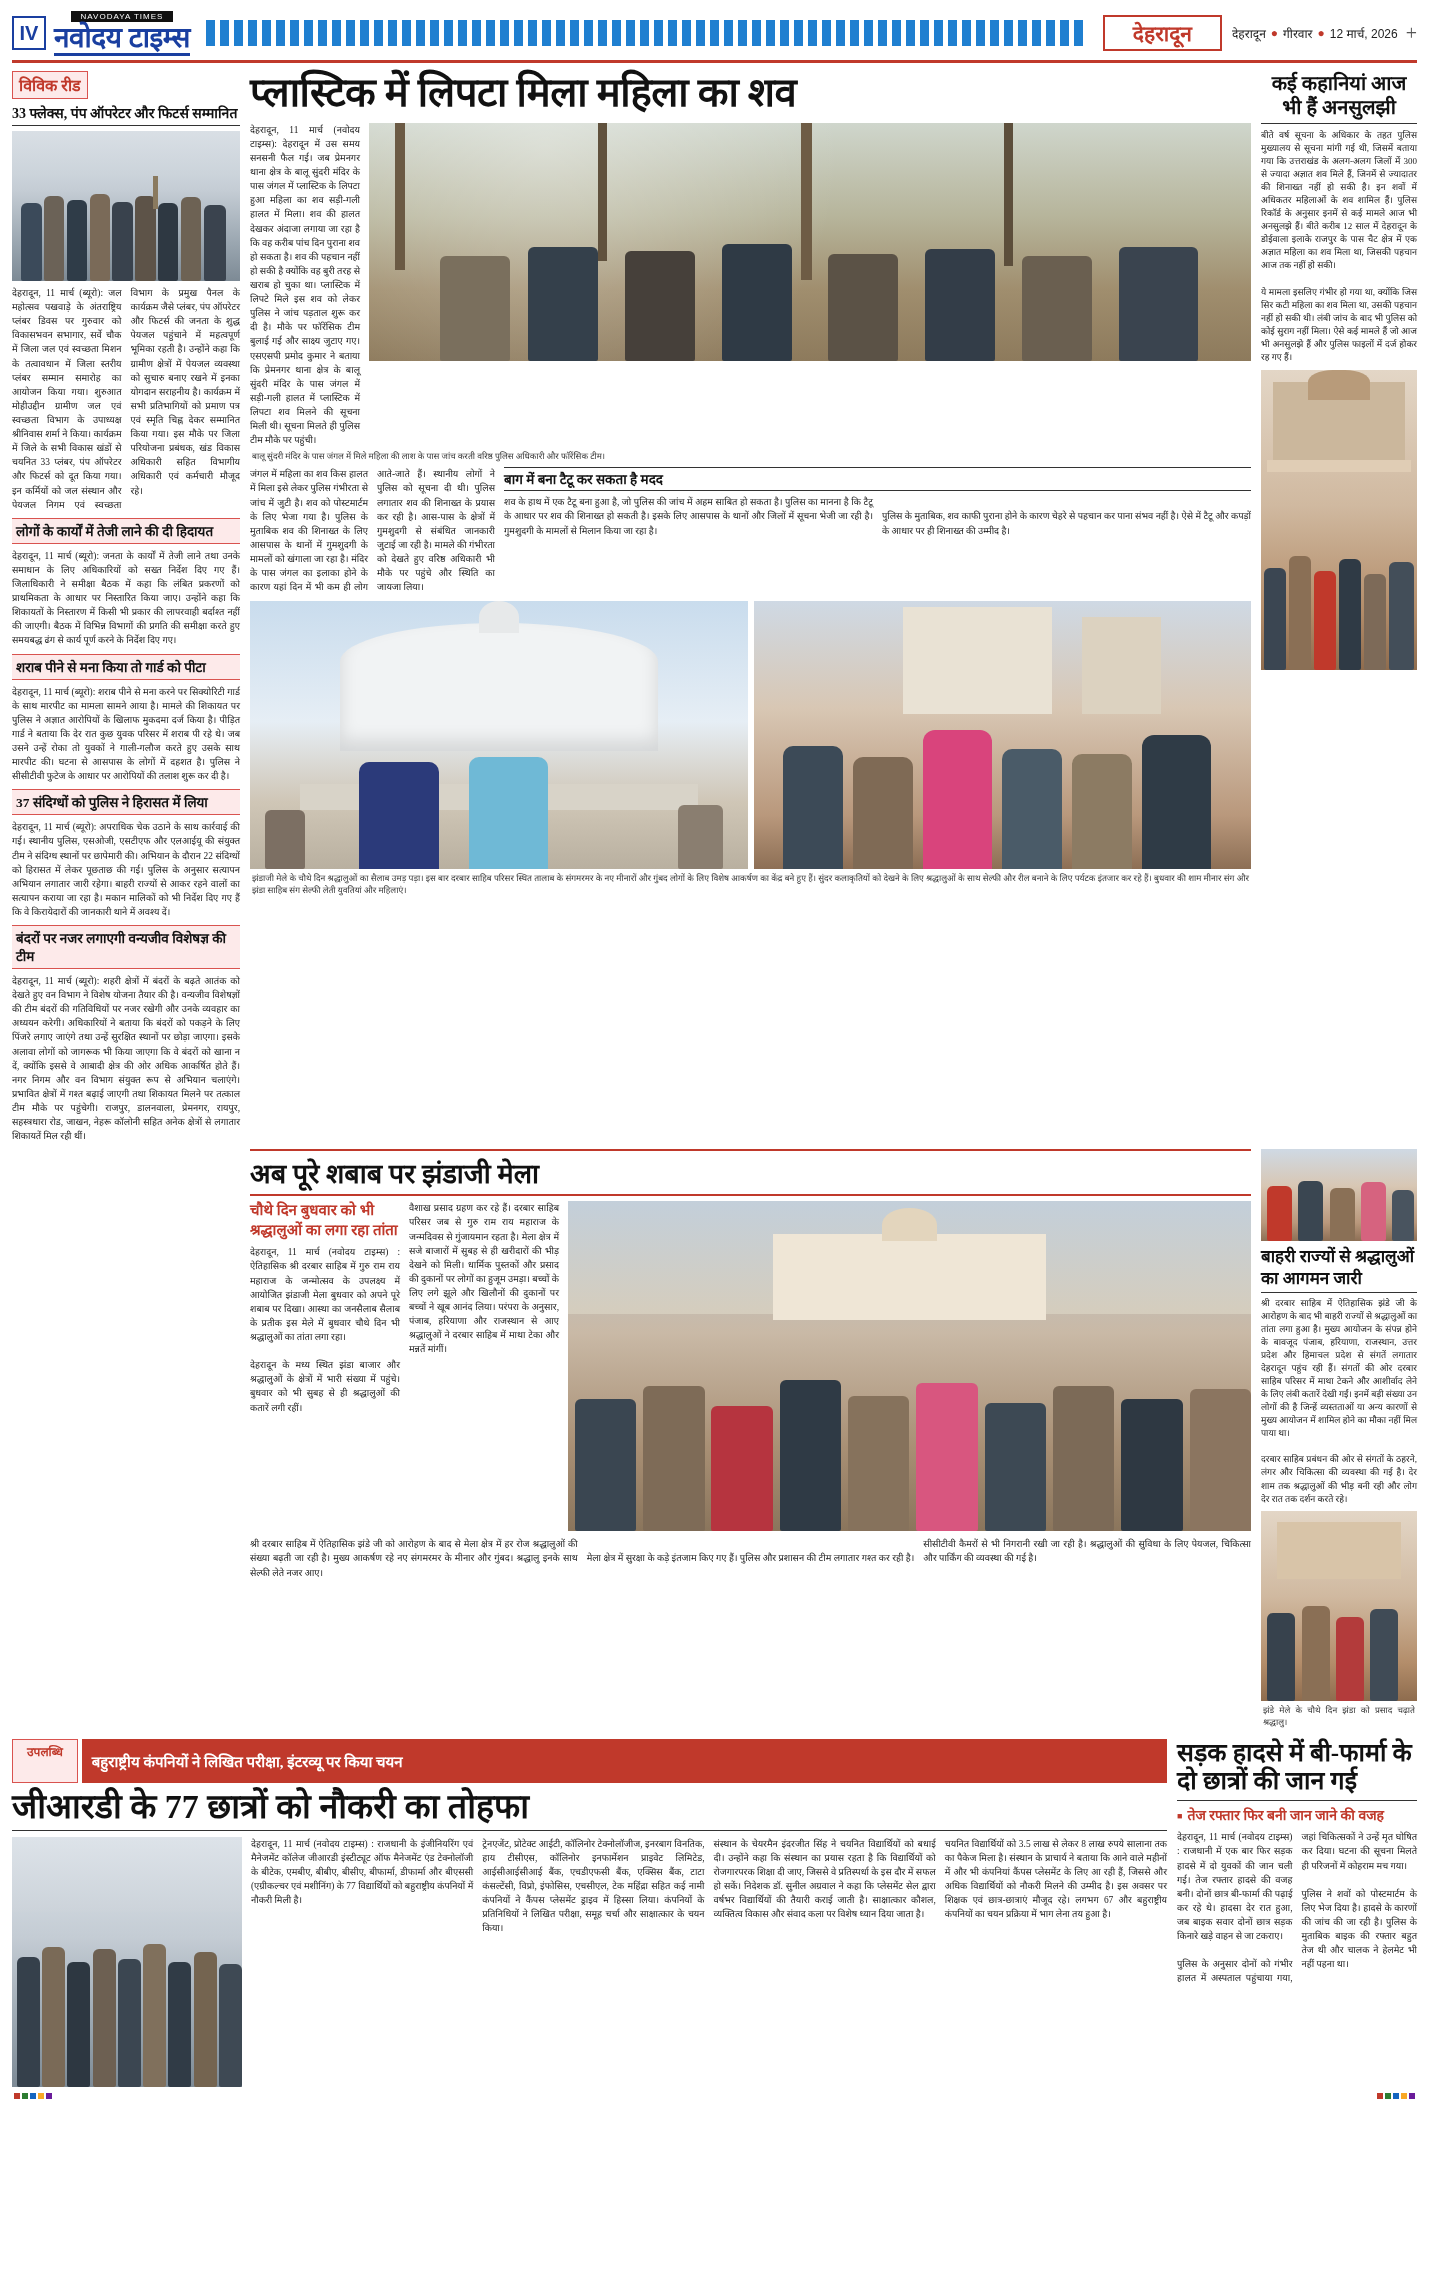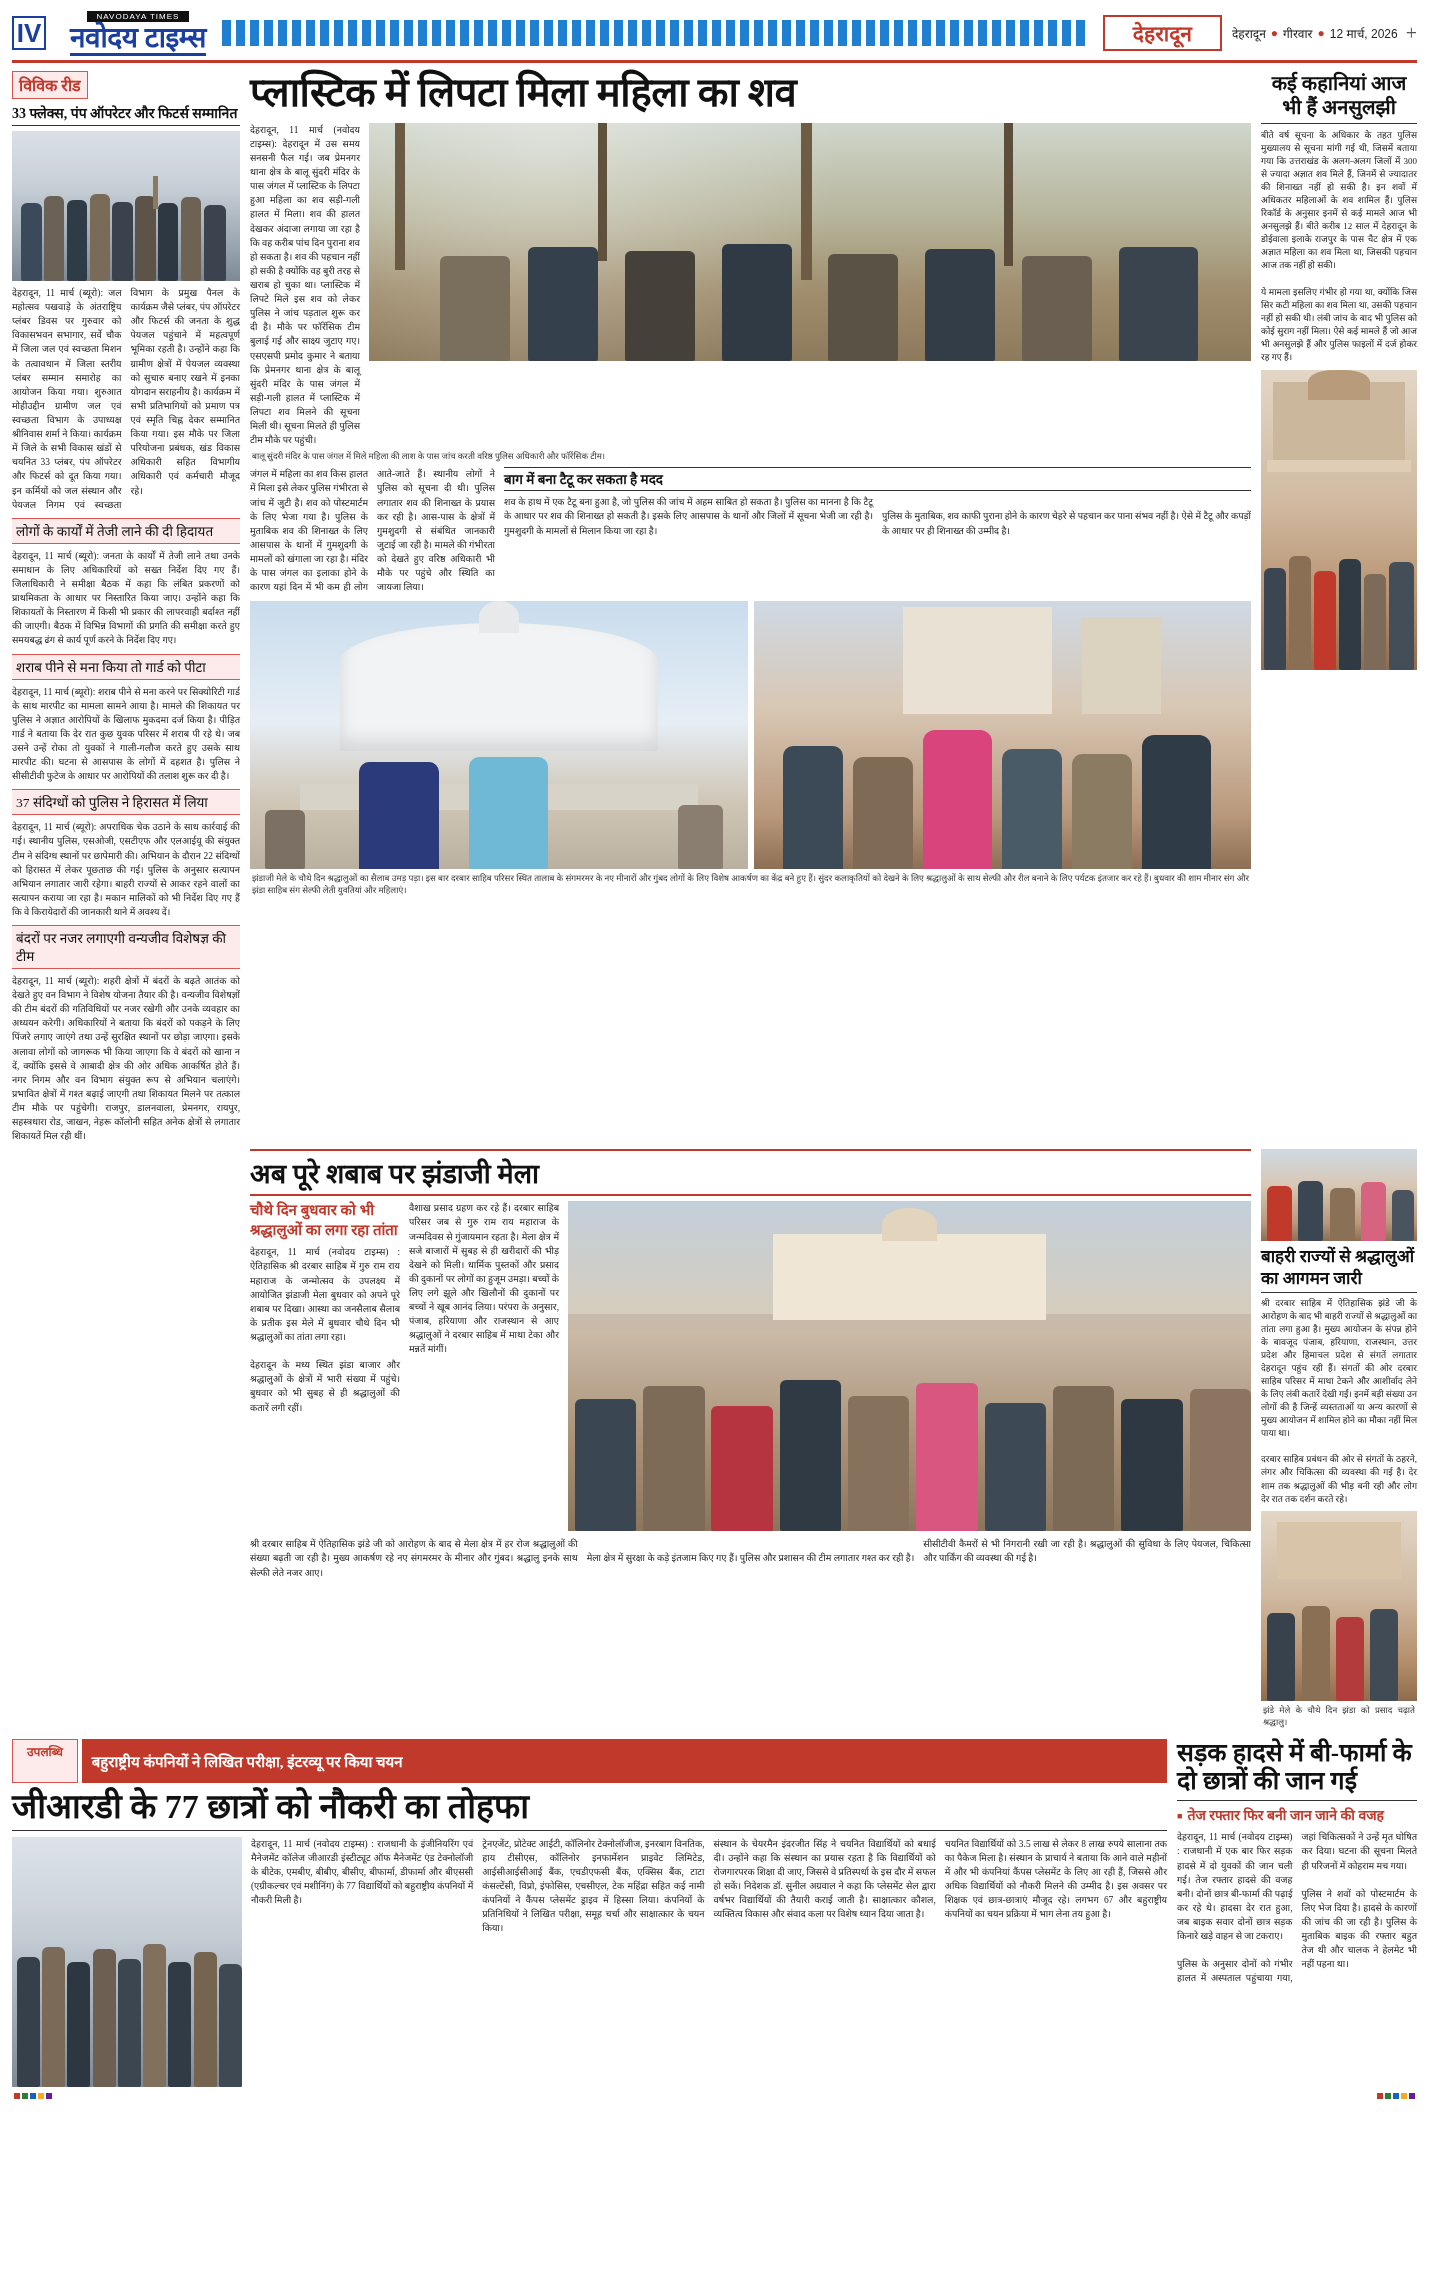--- a/index.html
+++ b/index.html
@@ -11,22 +11,22 @@
     font-family:"Liberation Serif", serif;
     color:#111;
     -webkit-font-smoothing:antialiased;
   }
   .page { position:relative; width:1429px; height:2295px; padding:10px 12px; }
 
   
   .masthead { display:flex; align-items:center; height:46px; border-bottom:none; }
   .iv-badge {
     width:34px; height:34px; border:2px solid #1a3fa0; color:#1a3fa0;
-    font-family:"Liberation Sans", sans-serif; font-weight:bold; font-size:26px;
-    display:flex; align-items:center; justify-content:center; margin-right:24px;
+    font-family:"Liberation Sans", sans-serif; font-weight:bold; font-size:20px;
+    display:flex; align-items:center; justify-content:center; margin-right:8px;
   }
   .logo-wrap { display:flex; flex-direction:column; align-items:center; margin-right:10px; }
   .logo-top {
     background:#111; color:#fff; font-family:"Liberation Sans", sans-serif;
     font-size:8px; letter-spacing:1px; padding:1px 10px; margin-bottom:2px;
   }
   .logo-main {
     font-family:"Liberation Sans", sans-serif; font-weight:bold; font-size:28px;
     color:#1a3fa0; letter-spacing:-0.5px; line-height:1;
     border-bottom:3px solid #1a3fa0; padding-bottom:1px;
@@ -56,21 +56,21 @@
   .body-text {
     font-size:9.4px; line-height:1.5; text-align:justify; color:#1a1a1a;
     font-family:"Liberation Serif", serif;
   }
   .body-text.small { font-size:9px; line-height:1.45; }
   .cols2 { column-count:2; column-gap:9px; }
   .cols3 { column-count:3; column-gap:9px; }
 
   .sec-hd {
     background:#fdeaea; border-top:1px solid #d9534f; border-bottom:1px solid #d9534f;
-    font-weight:normal; font-size:13.5px; padding:3px 4px; margin:6px 0 5px;
+    font-weight:bold; font-size:13.5px; padding:3px 4px; margin:6px 0 5px;
     color:#111;
   }
   .tag-pill {
     display:inline-block; background:#fdeaea; border:1px solid #d9534f;
     color:#c0392b; font-weight:bold; font-size:12px; padding:2px 12px;
   }
   .caption { font-size:8.6px; line-height:1.4; color:#333; padding:3px 2px 5px; text-align:justify; }
 
   
   .main-head {

